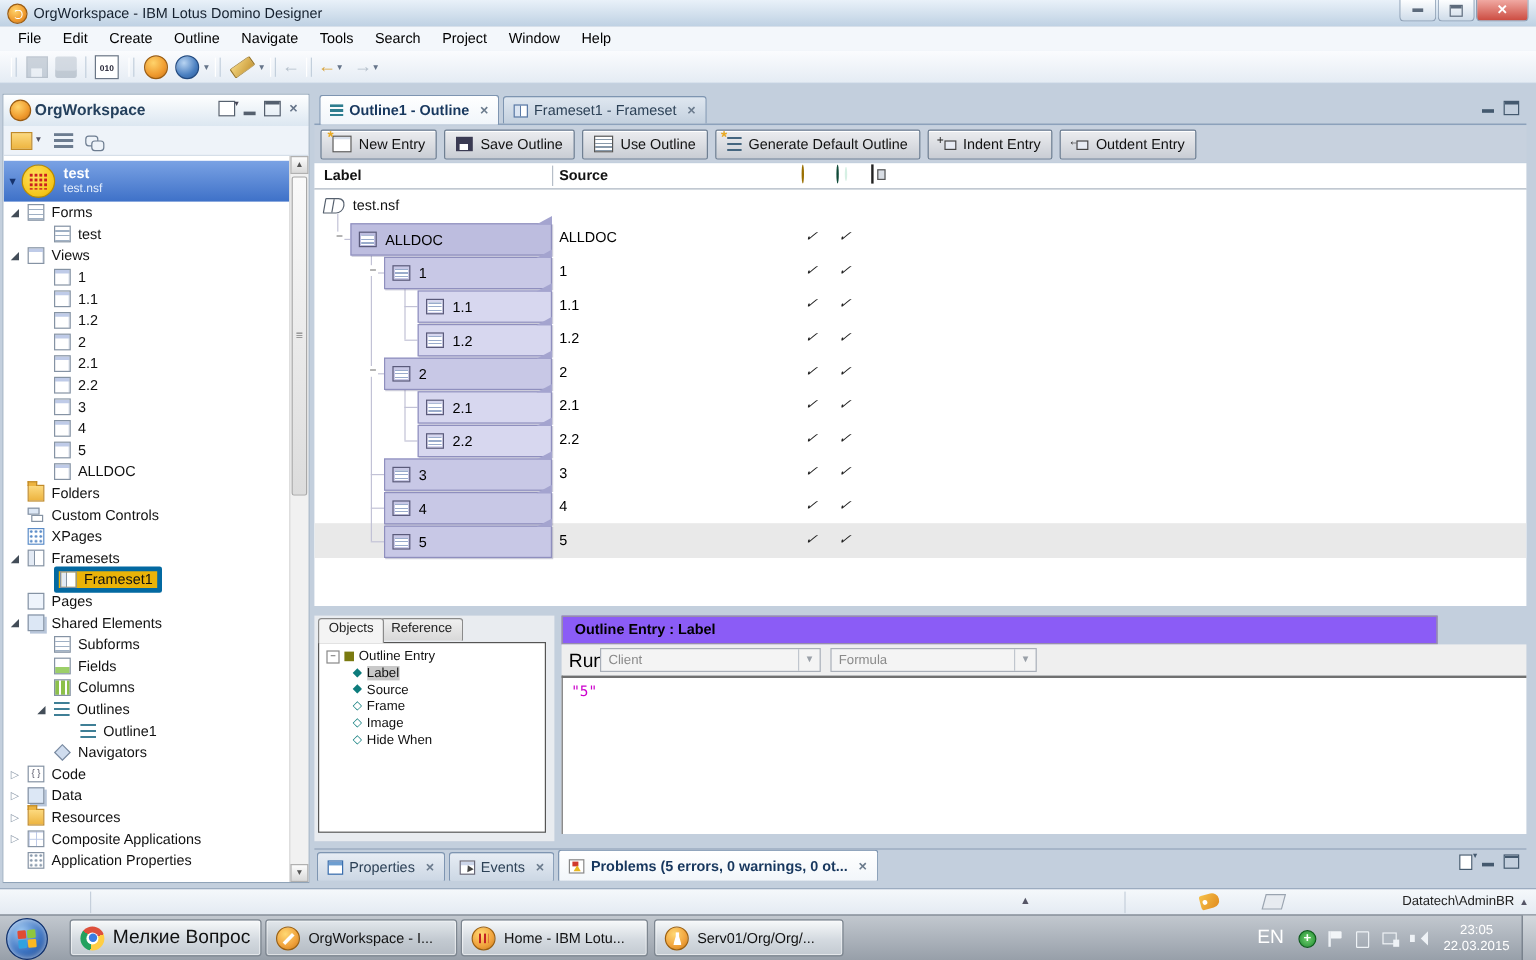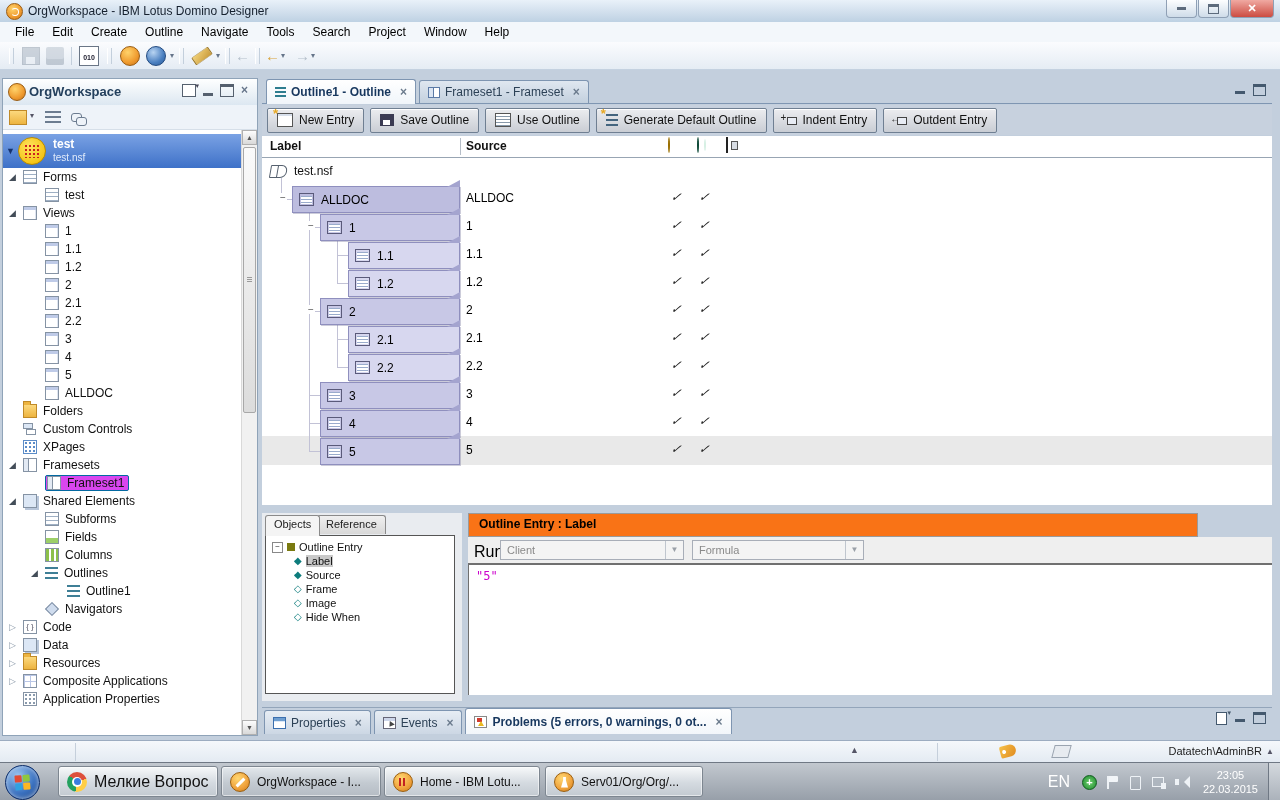--- a/index.html
+++ b/index.html
@@ -60,21 +60,21 @@
   .rootrow{height:34px;display:flex;align-items:center;background:linear-gradient(#7aa2e4,#3e71c8);color:#fff;}
   .rootexp{width:15px;text-align:center;font-size:9px;color:#16336e;}
   .appicon{width:26px;height:26px;border-radius:50%;background:radial-gradient(circle at 40% 35%,#ffe25e,#f5c518 70%,#d9a300);border:1px solid #b88a00;position:relative;flex:none;}
   .appicon::after{content:'';position:absolute;left:5px;top:6px;right:5px;bottom:6px;background-image:radial-gradient(#cc1f1f 1.2px,transparent 1.3px);background-size:4px 4px;}
   .rootlabels{margin-left:7px;line-height:13px;}
   .rootname{font-weight:bold;font-size:12px;}
   .rootsub{font-size:10px;color:#e2ecfb;}
   .trow{height:18px;display:flex;align-items:center;}
   .exp{width:14px;flex:none;font-size:9px;color:#3c4document2;color:#434d58;text-align:left;line-height:10px;}
   .tlabel{white-space:nowrap;}
-  .boxed{display:flex;align-items:center;border:1px solid #0369a1;background:#d946ef;border-radius:2px;padding:0 4px 0 1px;}
+  .boxed{display:flex;align-items:center;border:4px solid #0369a1;background:#eab308;border-radius:2px;padding:0 4px 0 1px;}
   .ti{width:14px;height:14px;margin-right:6px;flex:none;position:relative;border:1px solid #8593a4;background:#fff;box-sizing:border-box;}
   .ti.views,.ti.view{box-shadow:inset 0 3px 0 #bfcbe8,inset -1px 0 0 #dfe5f0;}
   .ti.forms,.ti.form,.ti.subforms{background-image:repeating-linear-gradient(to bottom,transparent 0 3px,#9fb0c4 3px 4px);}
   .ti.folder,.ti.resources{border-color:#c08a28;background:linear-gradient(#fcd97e,#edb440);}
   .ti.folder::before,.ti.resources::before{content:'';position:absolute;left:-1px;top:-4px;width:6px;height:3px;background:#edb440;border:1px solid #c08a28;border-bottom:none;}
   .ti.xpages{border-color:#5b8cc8;background-image:radial-gradient(#5b8cc8 1px,transparent 1.2px);background-size:4px 4px;}
   .ti.custom-controls{border:none;}
   .ti.custom-controls::before{content:'';position:absolute;left:0;top:1px;width:8px;height:4px;border:1px solid #8593a4;background:#dce7f5;}
   .ti.custom-controls::after{content:'';position:absolute;left:3px;top:7px;width:8px;height:4px;border:1px solid #8593a4;background:#fff;}
   .ti.framesets,.ti.frameset{background:linear-gradient(to right,#e3eaf4 0 4px,#8593a4 4px 5px,#fff 5px);}
@@ -149,21 +149,21 @@
   
   #objpane{position:absolute;left:262px;top:513px;width:200px;height:188px;background:#e9ecf0;}
   .otab{position:absolute;top:2px;height:19px;border:1px solid #8a8a8a;border-bottom:none;border-radius:3px 3px 0 0;background:linear-gradient(#f0f0f0,#d8d8d8);font-size:11px;padding:2px 8px 0 8px;box-sizing:border-box;color:#222;}
   .otab.active{background:#f4f4f4;height:21px;z-index:2;font-weight:normal;}
   #objtreebox{position:absolute;left:3px;top:22px;right:7px;bottom:7px;background:#fff;border:1px solid #555;overflow:hidden;padding-top:4px;}
   .orow{height:14px;display:flex;align-items:center;font-size:11px;padding-left:6px;}
   .minusbox{width:9px;height:9px;border:1px solid #888;font-size:8px;line-height:7px;text-align:center;color:#333;margin-right:4px;flex:none;background:#fff;}
   .olivesq{width:8px;height:8px;background:#7a7a10;margin-right:4px;flex:none;}
   .diam{color:#0d7c7c;font-size:10px;margin-right:4px;line-height:10px;}
   .olbl.sel{background:#c9c9c9;}
-  #shead{position:absolute;left:468px;top:513px;width:730px;height:24px;background:#f97316;border:1px solid #9a9a9a;box-sizing:border-box;}
+  #shead{position:absolute;left:468px;top:513px;width:730px;height:24px;background:#8b5cf6;border:1px solid #9a9a9a;box-sizing:border-box;}
   #shead .t{margin:3px 0 0 10px;font-weight:bold;font-size:12px;color:#000;}
   #runrow{position:absolute;left:468px;top:537px;width:804px;height:26px;background:#efefef;}
   #runrow .runlbl{position:absolute;left:6px;top:6px;font-size:16px;color:#000;}
   .combo{position:absolute;top:3px;height:20px;border:1px solid #a8aeb8;background:#f4f4f4;color:#8a8a8a;font-size:11px;line-height:18px;padding:0 6px;box-sizing:border-box;}
   .combo .cdd{position:absolute;right:0;top:0;bottom:0;width:17px;border-left:1px solid #c0c6ce;font-size:8px;color:#9aa0a8;text-align:center;line-height:18px;}
   #codearea{position:absolute;left:468px;top:563px;width:804px;height:132px;background:#fff;border-top:2px solid #707070;border-left:1px solid #707070;box-sizing:border-box;}
   #codetext{margin:4px 0 0 7px;font-family:"DejaVu Sans Mono",monospace;font-size:12px;color:#cc00cc;}
   
   #btabs{position:absolute;left:262px;top:707px;width:1010px;height:27px;border-top:1px solid #93a5ba;display:flex;align-items:flex-end;padding-left:2px;gap:3px;box-sizing:border-box;}
   .btab{height:23px;display:inline-flex;align-items:center;padding:0 8px;border:1px solid #7e95b1;border-bottom:none;border-radius:3px 3px 0 0;background:linear-gradient(#e7edf4,#ccd7e4);font-size:12px;color:#2c4156;}
@@ -386,20 +386,25 @@
           <span class="tlabel">Framesets</span>
         </div>
         <div class="trow" style="padding-left: 28px;">
           <span class="exp"></span>
           <span class="boxed">
             <span class="ti frameset"></span>
             <span class="tlabel">Frameset1</span>
           </span>
         </div>
         <div class="trow" style="padding-left: 6px;">
+          <span class="exp"></span>
+          <span class="ti pages"></span>
+          <span class="tlabel">Pages</span>
+        </div>
+        <div class="trow" style="padding-left: 6px;">
           <span class="exp">◢</span>
           <span class="ti shared"></span>
           <span class="tlabel">Shared Elements</span>
         </div>
         <div class="trow" style="padding-left: 28px;">
           <span class="exp"></span>
           <span class="ti subforms"></span>
           <span class="tlabel">Subforms</span>
         </div>
         <div class="trow" style="padding-left: 28px;">

